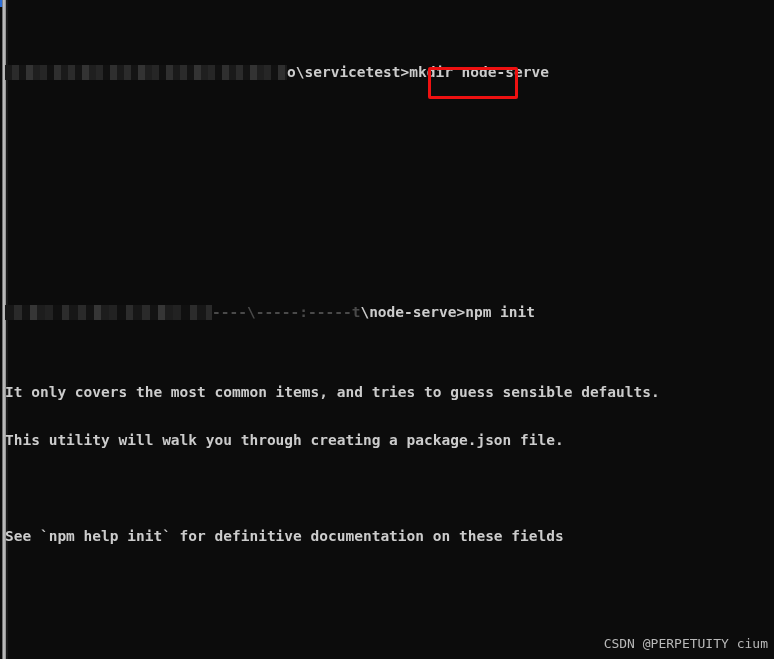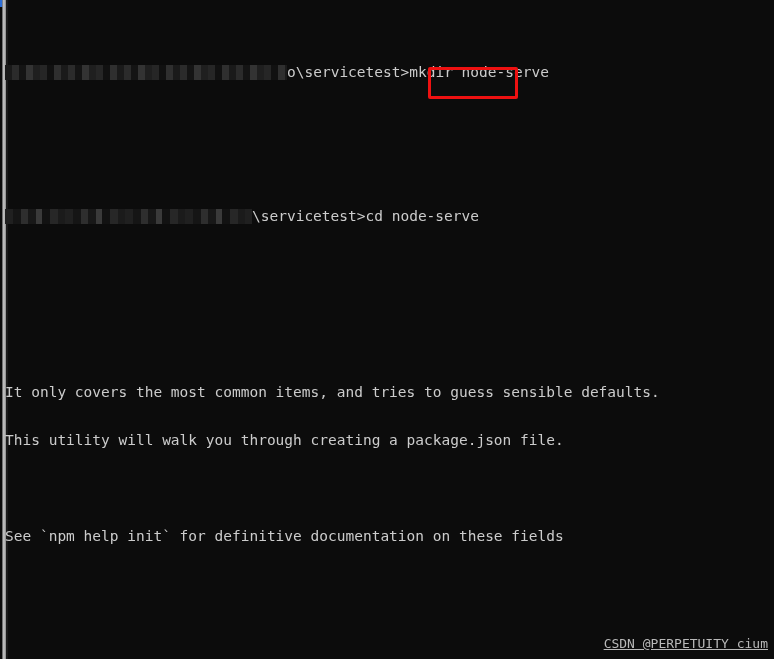--- a/index.html
+++ b/index.html
@@ -48,20 +48,21 @@
     color: #cccccc;
     font-size: 14.5px;
     line-height: 16px;
     white-space: pre;
     letter-spacing: 0px;
   }
   .line {
     height: 16px;
     white-space: pre;
     position: relative;
+    font-weight: bold;
   }
   .line.blank { color: transparent; }
 
   
   .blur {
     display: inline-block;
     vertical-align: top;
     height: 15px;
     position: relative;
     top: 1px;
@@ -115,45 +116,44 @@
   }
 
   .watermark {
     position: absolute;
     right: 6px;
     bottom: 8px;
     color: #b9b9b9;
     font-size: 13px;
     font-family: "DejaVu Sans Mono", "Liberation Mono", monospace;
     white-space: pre;
-    text-decoration: underline;
   }
 </style>
 </head>
 <body>
 
 <div id="screen">
 
   <div class="chrome-left-blue"></div>
   <div class="chrome-left-track"></div>
   <div class="chrome-left-dark"></div>
 
   <div class="term">
 
     
     <div class="line"><span class="blur" style="width:282px"></span><span>o\servicetest&gt;</span><span>mkdir node-serve</span></div>
 
     <div class="line blank"> </div>
 
     
-    <div class="line"><span class="blur b2" style="width:247px"></span><span>\servicetest&gt;</span><span>cd node-serve</span></div>
 
     <div class="line blank"> </div>
 
     
+    <div class="line"><span class="blur b3" style="width:207px"></span><span class="ghost">----\-----:-----t</span><span>\node-serve</span><span>&gt;npm init</span></div>
 
     
     <div class="line">It only covers the most common items, and tries to guess sensible defaults.</div>
     <div class="line">This utility will walk you through creating a package.json file.</div>
     <div class="line blank"> </div>
     <div class="line">See `npm help init` for definitive documentation on these fields</div>
     
     
     
     

